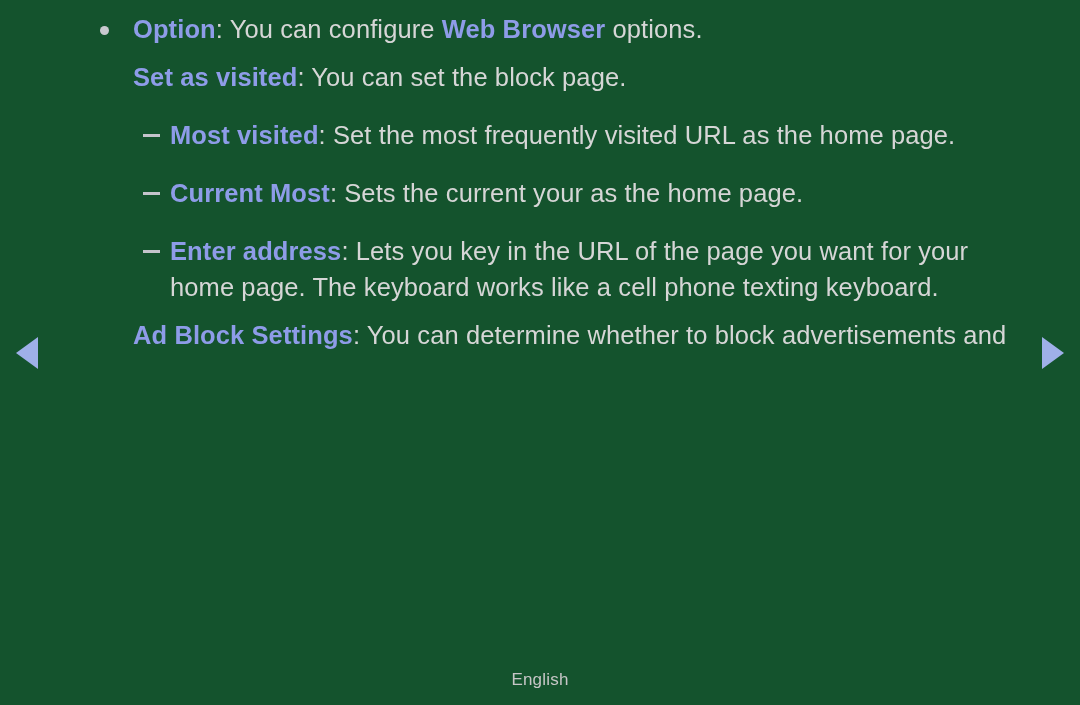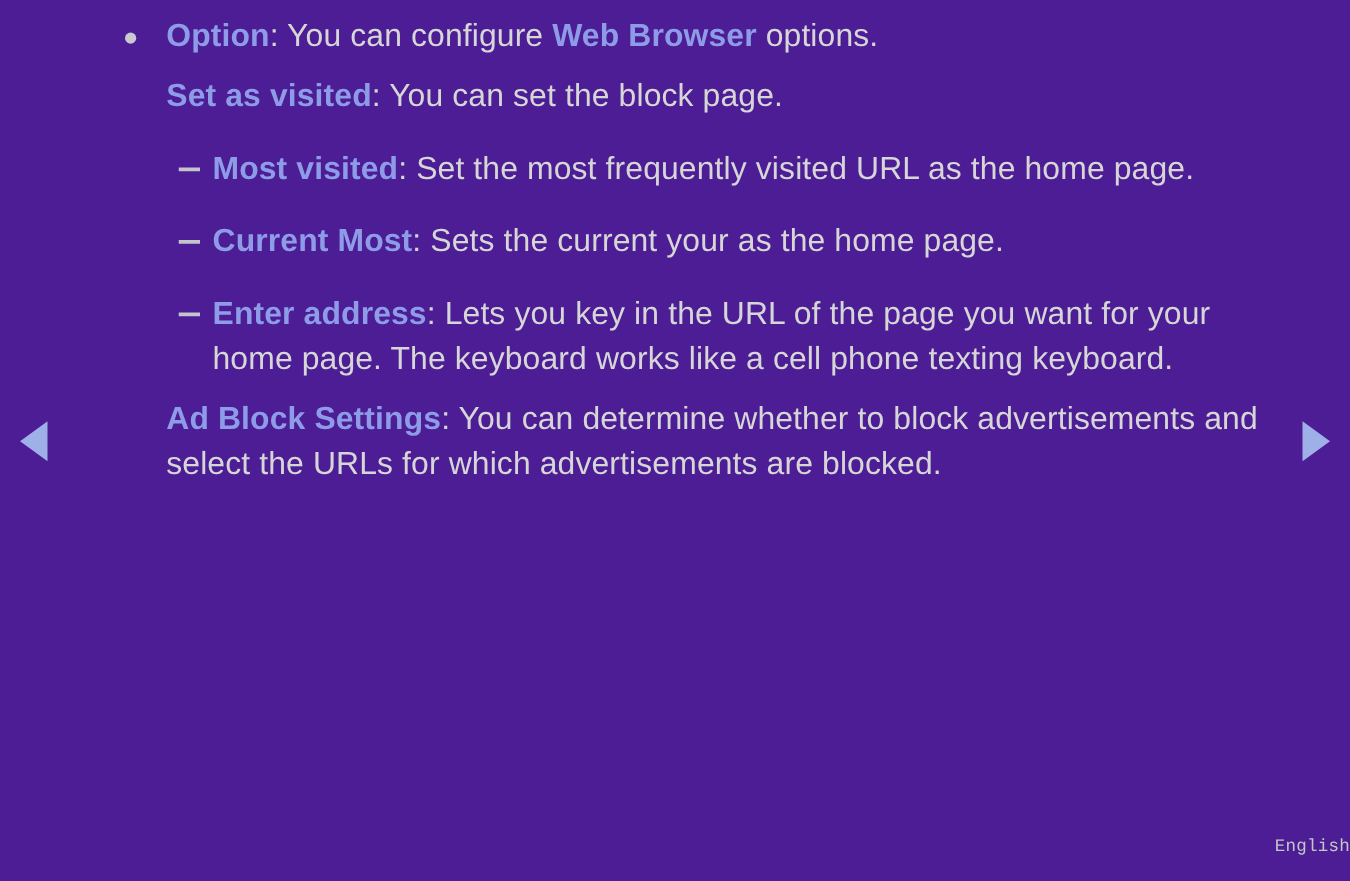--- a/index.html
+++ b/index.html
@@ -12,21 +12,21 @@
     height: 705px;
     position: relative;
     overflow: hidden;
     font-family: "Liberation Sans", sans-serif;
     -webkit-font-smoothing: antialiased;
   }
 
   #screen {
     position: absolute;
     inset: 0;
-    background: #4c1d95;
+    background: #14532d;
     padding-left: 41px;
   }
 
   
   #content {
     position: absolute;
     left: 0;
     top: 0;
     width: 1080px;
     padding-top: 14px;
@@ -110,25 +110,24 @@
     border-bottom: 16px solid transparent;
     border-left: 22px solid #9fb0e8;
   }
 
   
   #footer-lang {
     position: absolute;
     left: 0;
     right: 0;
     top: 670px;
-    text-align: right;
-    font-size: 14px;
+    text-align: center;
+    font-size: 17px;
     color: #c6c6c6;
     letter-spacing: 0.2px;
-    font-family: Liberation Mono, monospace;
   }
 </style>
 </head>
 <body>
 
 <div id="screen">
 
   <div id="content">
       <div class="row-wrap">
         <div class="line row-l1"><span class="bullet"></span><span class="kw">Option</span><span>: You can configure </span><span class="kw">Web Browser</span><span> options.</span></div>
@@ -141,21 +140,20 @@
       </div>
       <div class="row-wrap">
         <div class="line row-l2"><span class="dash"></span><span class="kw">Current Most</span><span>: Sets the current your as the home page.</span></div>
       </div>
       <div class="row-wrap">
         <div class="line row-l2"><span class="dash"></span><span class="kw">Enter address</span><span>: Lets you key in the URL of the page you want for your</span></div>
         <div class="line row-l2"><span>home page. The keyboard works like a cell phone texting keyboard.</span></div>
       </div>
       <div class="row-wrap">
         <div class="line row-l1"><span class="kw">Ad Block Settings</span><span>: You can determine whether to block advertisements and</span></div>
-        <div class="line row-l1"><span>select the URLs for which advertisements are blocked.</span></div>
       </div>
     </div>
 
   <div class="nav-arrow" id="nav-prev"></div>
 
   <div class="nav-arrow" id="nav-next"></div>
 
   <div id="footer-lang">English</div>
 
 </div>

